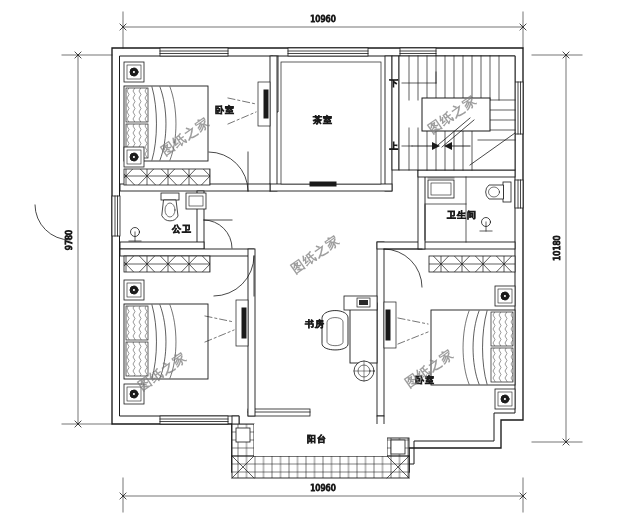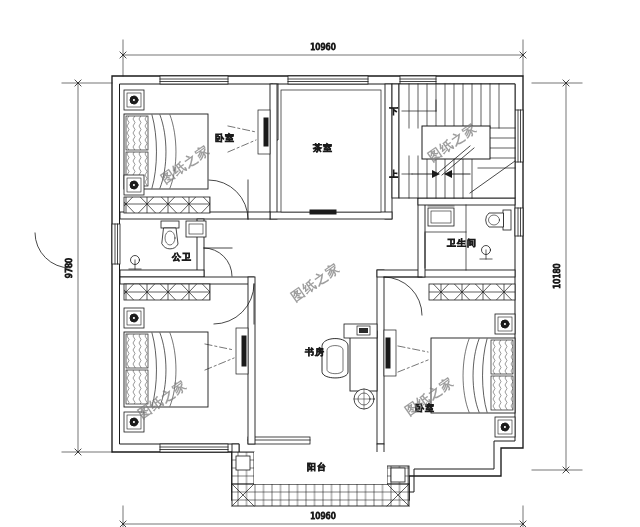--- a/index.html
+++ b/index.html
@@ -1,21 +1,21 @@
 <!DOCTYPE html>
 <html><head>
 <meta charset="utf-8">
 <style>
   html,body{margin:0;padding:0;background:#ffffff;}
   body{
     width:640px;height:527px;overflow:hidden;
     font-family:"DejaVu Sans","Liberation Sans",sans-serif;
     color:#1a1a1a;position:relative;
   }
-  #plan-root{position:absolute;inset:0;margin-top:28px;}
+  #plan-root{position:absolute;inset:0;}
   svg{display:block;}
   .room-label{
     font-family:"DejaVu Sans","Liberation Sans",sans-serif;
     font-size:9px;fill:#111;letter-spacing:1px;
   }
   .dim-text{
     font-family:"DejaVu Sans","Liberation Sans",sans-serif;
     font-size:8px;fill:#333;
   }
   .stair-text{

